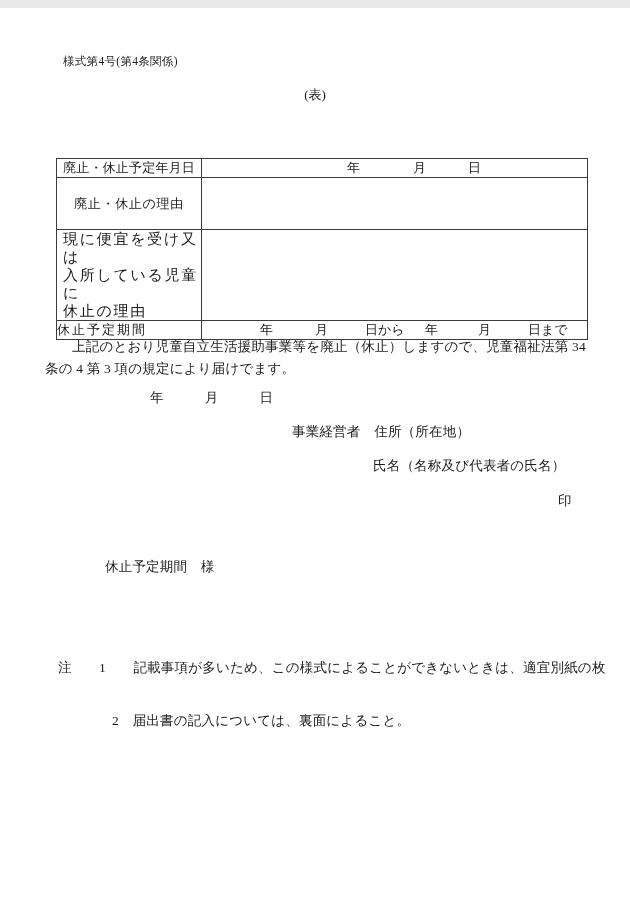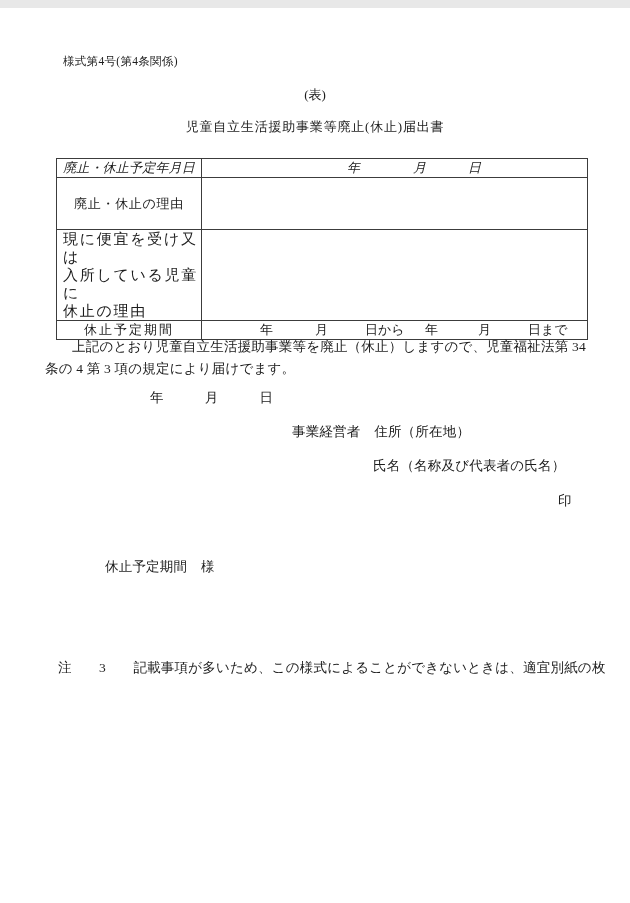--- a/index.html
+++ b/index.html
@@ -30,27 +30,27 @@
     table-layout: fixed;
     font-size: 13px;
     color: #1c1c1c;
   }
   .form-table td {
     border: 1px solid #3c3c3c;
     vertical-align: middle;
     padding: 0;
     overflow: hidden;
   }
-  .row-1 { height: 19px; font-style: italic; }
+  .row-1 { height: 19px; }
   .row-2 { height: 52px; }
   .row-3 { height: 54px; }
   .row-4 { height: 19px; }
   .label-left   { padding-left: 6px !important; letter-spacing: 0.2px; }
   .label-center { text-align: center; letter-spacing: 0.7px; }
-  .label-center-wide { text-align: center; letter-spacing: 2px; }
+  .label-center-wide { text-align: left; letter-spacing: 2px; }
   .measures-label { line-height: 18px; letter-spacing: 1.7px; font-size: 15px; }
   .cell-rel { position: relative; }
   .dp { position: absolute; top: 50%; transform: translateY(-50%); white-space: nowrap; }
   .dp-y1 { left: 145px; }  .dp-m1 { left: 211px; }  .dp-d1 { left: 266px; }
   .dp-fy { left: 58px; }   .dp-fm { left: 113px; }  .dp-fd { left: 163px; }
   .dp-ty { left: 223px; }  .dp-tm { left: 276px; }  .dp-td { left: 326px; text-align: right; }
 
   
   .body-line { font-size: 13.5px; letter-spacing: 0.2px; }
   .para-1    { left: 72px;  top: 330px; }
@@ -64,21 +64,20 @@
   .note1-l2  { left: 45px;  top: 673px; }
   .note2     { left: 112px; top: 704px; }
 </style>
 </head>
 <body>
 
 <div class="page">
 
   <div class="abs form-number">様式第4号(第4条関係)</div>
   <div class="abs centered side-label">(表)</div>
-  <div class="abs centered doc-title">児童自立生活援助事業等廃止(休止)届出書</div>
 
   <table class="form-table">
     <colgroup>
       <col style="width:145px">
       <col>
     </colgroup>
     <tbody>
         <tr class="row-1">
       <td class="label-left">廃止・休止予定年月日</td>
       <td class="cell-rel">
@@ -117,15 +116,16 @@
   <div class="abs body-line para-2">条の 4 第 3 項の規定により届けでます。</div>
 
   <div class="abs body-line date-line">年　　　月　　　日</div>
 
   <div class="abs body-line operator">事業経営者　住所（所在地）</div>
   <div class="abs body-line name-line">氏名（名称及び代表者の氏名）</div>
   <div class="abs body-line seal">印</div>
 
   <div class="abs body-line addressee">休止予定期間　様</div>
 
-  <div class="abs body-line note1-l1">注　　3　　記載事項が多いため、この様式によることができないときは、適宜別紙の枚</div>
+  <div class="abs body-line note1-l1">注　　1　　記載事項が多いため、この様式によることができないときは、適宜別紙の枚</div>
+  <div class="abs body-line note2">2　届出書の記入については、裏面によること。</div>
 
 </div>
 
 </body></html>

